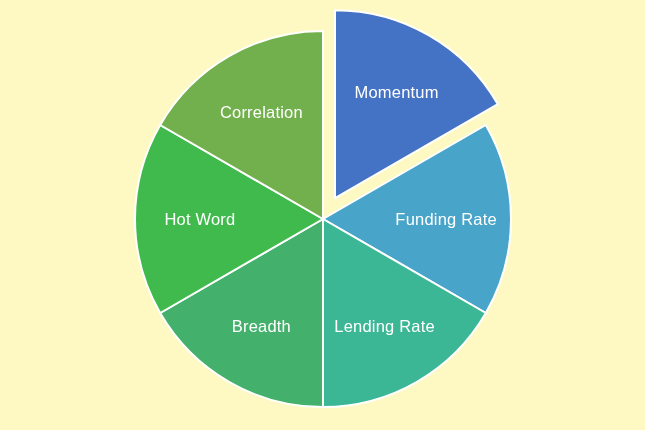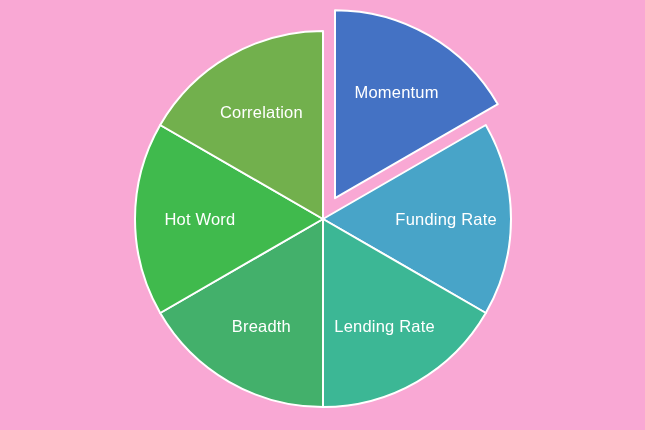--- a/index.html
+++ b/index.html
@@ -8,21 +8,21 @@
     width: 645px;
     height: 430px;
     background: #ffffff;
     overflow: hidden;
     font-family: "Liberation Sans", sans-serif;
   }
   .chart-root {
     position: relative;
     width: 645px;
     height: 430px;
-    background: #f9a8d4;
+    background: #fef9c3;
   }
   svg { display: block; }
   .slice-label {
     font-family: "Liberation Sans", sans-serif;
     font-size: 16.5px;
     font-weight: 400;
     letter-spacing: 0.2px;
     paint-order: stroke;
   }
   path.pie-slice {

